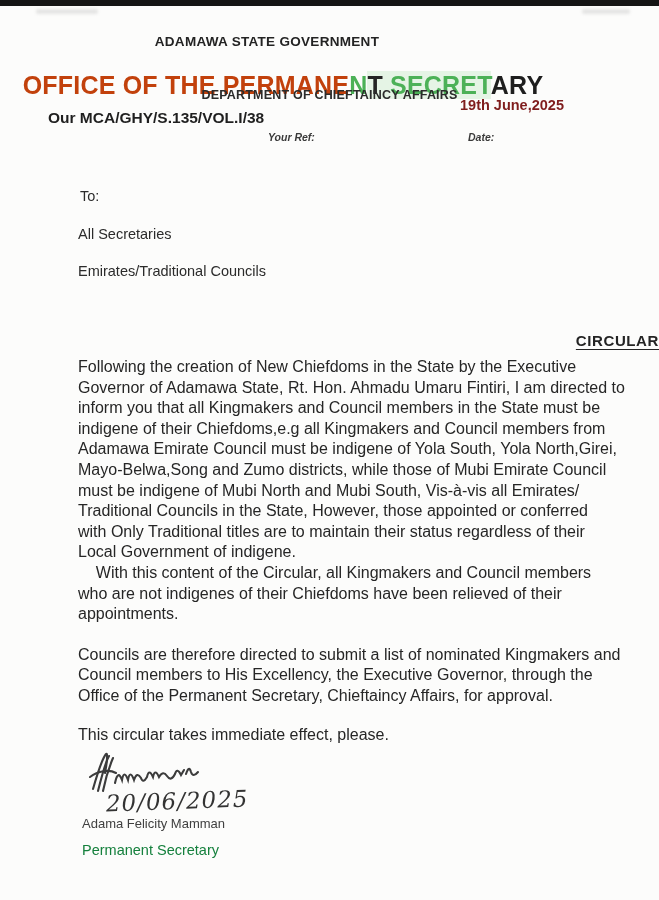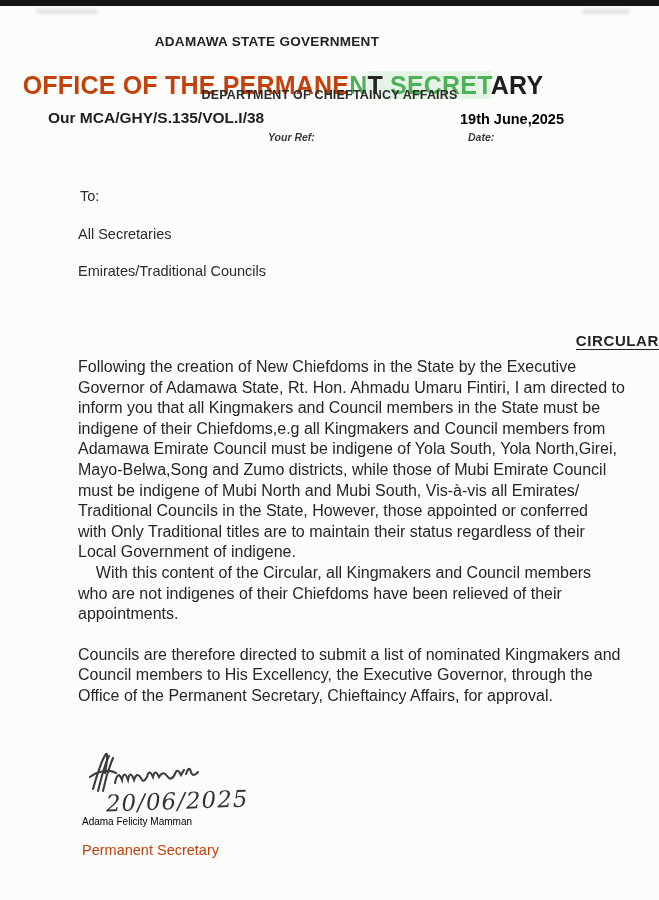--- a/index.html
+++ b/index.html
@@ -15,43 +15,43 @@
   .smudge.right{top:9px;left:582px;width:48px;height:5px;}
 
   .gov{position:absolute;top:34px;left:0;width:534px;text-align:center;
        font-size:13.5px;font-weight:bold;letter-spacing:.3px;color:#232323;}
   .office{position:absolute;top:54px;left:0;width:566px;text-align:center;
        font-size:25px;font-weight:bold;letter-spacing:.2px;color:#1e1e1e;white-space:nowrap;}
   .dept{position:absolute;top:88px;left:0;width:659px;text-align:center;
        font-size:12.5px;font-weight:bold;letter-spacing:.2px;}
 
   .ourref{position:absolute;top:109px;left:48px;font-size:15.5px;font-weight:bold;color:#1f1f1f;}
-  .dateval{position:absolute;top:111px;left:460px;font-size:14.5px;font-weight:600;color:#000000;}
+  .dateval{position:absolute;top:97px;left:460px;font-size:14.5px;font-weight:600;color:#7f1d1d;}
   .reflabel{position:absolute;font-size:10.5px;font-weight:bold;font-style:italic;color:#3a3a3a;}
   .yourref{top:131px;left:268px;}
   .datelabel{top:131px;left:468px;}
 
   .to{position:absolute;top:188px;left:80px;font-size:14.5px;}
   .rec{position:absolute;left:78px;font-size:14.5px;}
   .rec1{top:226px;}
   .rec2{top:263px;}
 
   .subject{position:absolute;top:332px;left:0;width:659px;text-align:right;
        font-size:15px;font-weight:bold;letter-spacing:.6px;
        text-decoration:underline;text-underline-offset:3px;color:#242424;}
 
   .body-col{position:absolute;top:357px;left:78px;width:550px;
        font-size:16px;line-height:20.6px;color:#262626;}
   .body-col p{margin:0;white-space:pre-wrap;}
   .body-col p.gap-lg{margin-top:20px;}
   .body-col p.gap-md{margin-top:18px;}
 
   .sig-block{position:absolute;top:749px;left:86px;width:180px;height:70px;}
-  .sig-name{position:absolute;top:816px;left:82px;font-size:10px;font-weight:500;color:#000000;}
-  .sig-role{position:absolute;top:842px;left:82px;font-size:14.5px;color:#c2410c;}
+  .sig-name{position:absolute;top:816px;left:82px;font-size:13px;font-weight:500;color:#404040;}
+  .sig-role{position:absolute;top:842px;left:82px;font-size:14.5px;color:#15803d;}
   .sig-date-text{font-family:"DejaVu Serif",serif;font-style:italic;letter-spacing:1px;}
 </style>
 </head>
 <body>
 
 <div class="topbar"></div>
 <div class="smudge left"></div>
 <div class="smudge right"></div>
 
 <div class="gov">ADAMAWA STATE GOVERNMENT</div>
@@ -81,20 +81,21 @@
 must be indigene of Mubi North and Mubi South, Vis-à-vis all Emirates/
 Traditional Councils in the State, However, those appointed or conferred
 with Only Traditional titles are to maintain their status regardless of their
 Local Government of indigene.</p>
   <p>    With this content of the Circular, all Kingmakers and Council members
 who are not indigenes of their Chiefdoms have been relieved of their
 appointments.</p>
   <p class="gap-lg">Councils are therefore directed to submit a list of nominated Kingmakers and
 Council members to His Excellency, the Executive Governor, through the
 Office of the Permanent Secretary, Chieftaincy Affairs, for approval.</p>
+  <p class="gap-md">This circular takes immediate effect, please.</p>
 </div>
 
 <div class="sig-block">
   <svg width="180" height="70" viewBox="0 0 180 70">
     <g stroke="#3c3c3c" stroke-width="2.1" fill="none" stroke-linecap="round">
       <path d="M7,40 C11,26 16,10 20,5 C22,3 21,14 19,24"></path>
       <path d="M12,42 C15,30 19,14 23,7"></path>
       <path d="M17,42 C19,32 24,16 27,9"></path>
       <path d="M4,28 C12,22 23,20 30,24"></path>
       <path d="M29,34 Q32,20 36,31 Q38,20 42,31 Q44,20 48,31 Q51,22 55,29 Q57,35 61,28 Q63,19 67,28 Q69,19 73,28 Q77,21 81,27 Q85,33 89,25 Q91,18 95,26 L98,21"></path>

